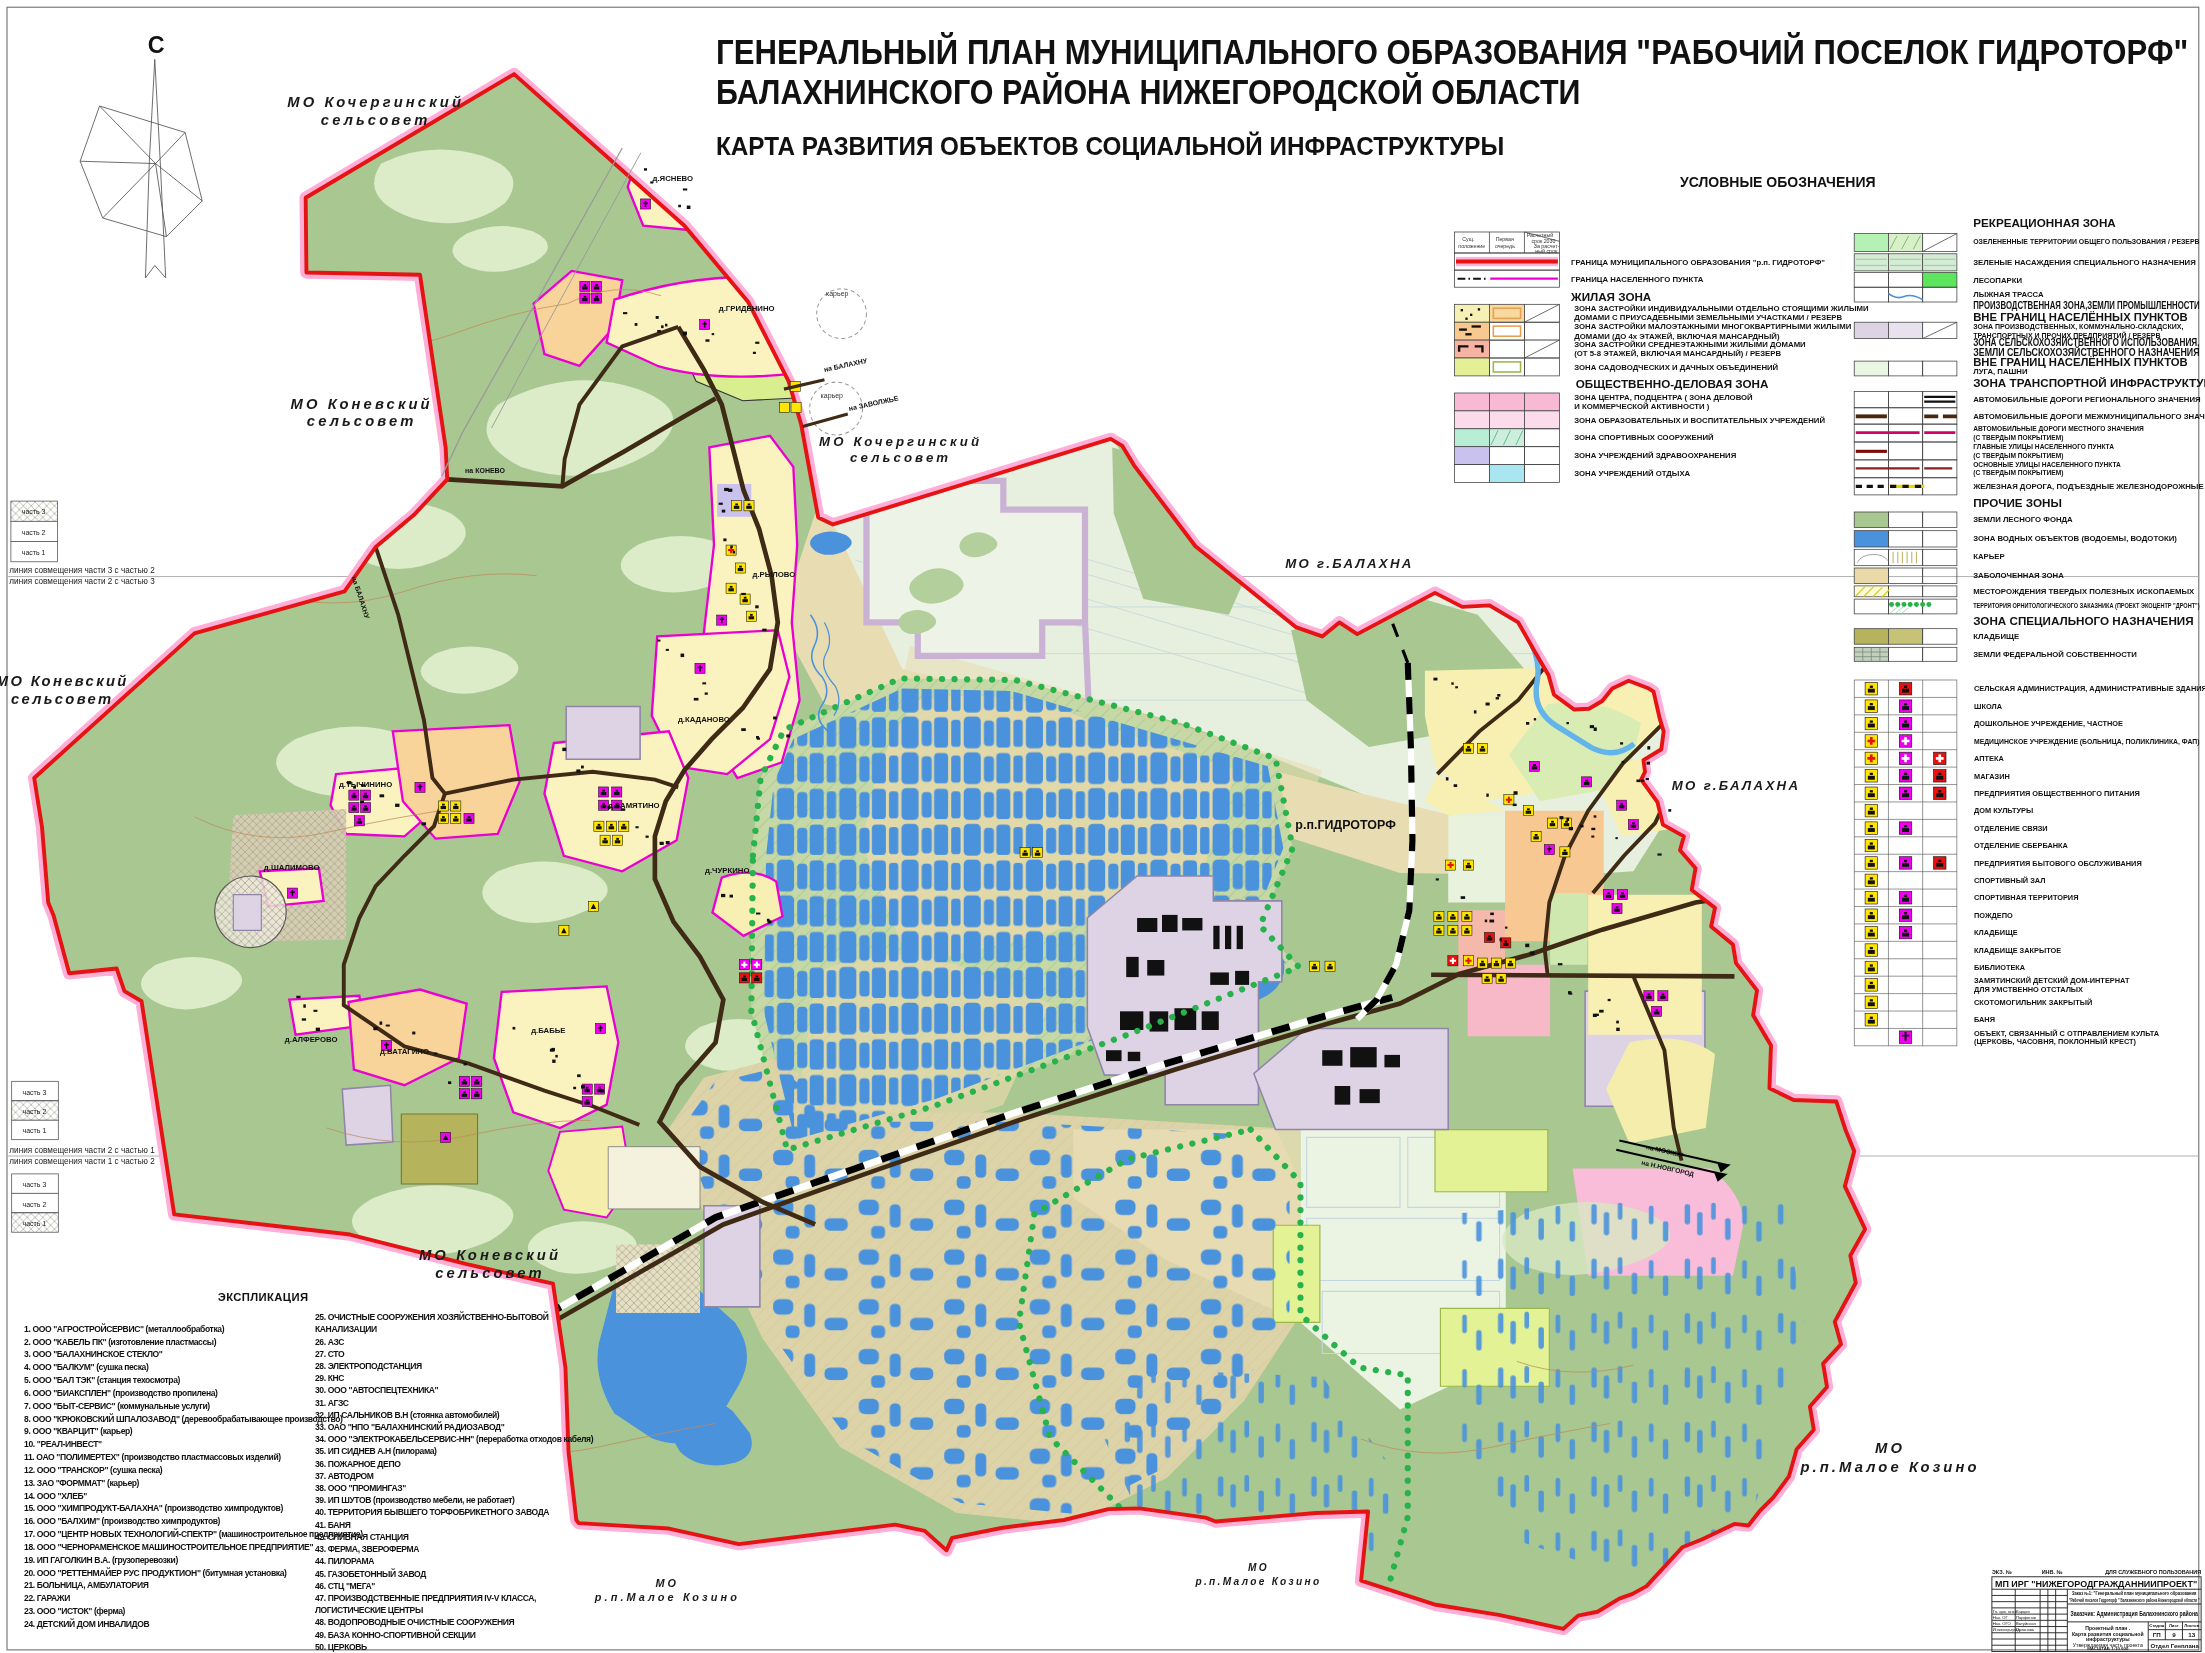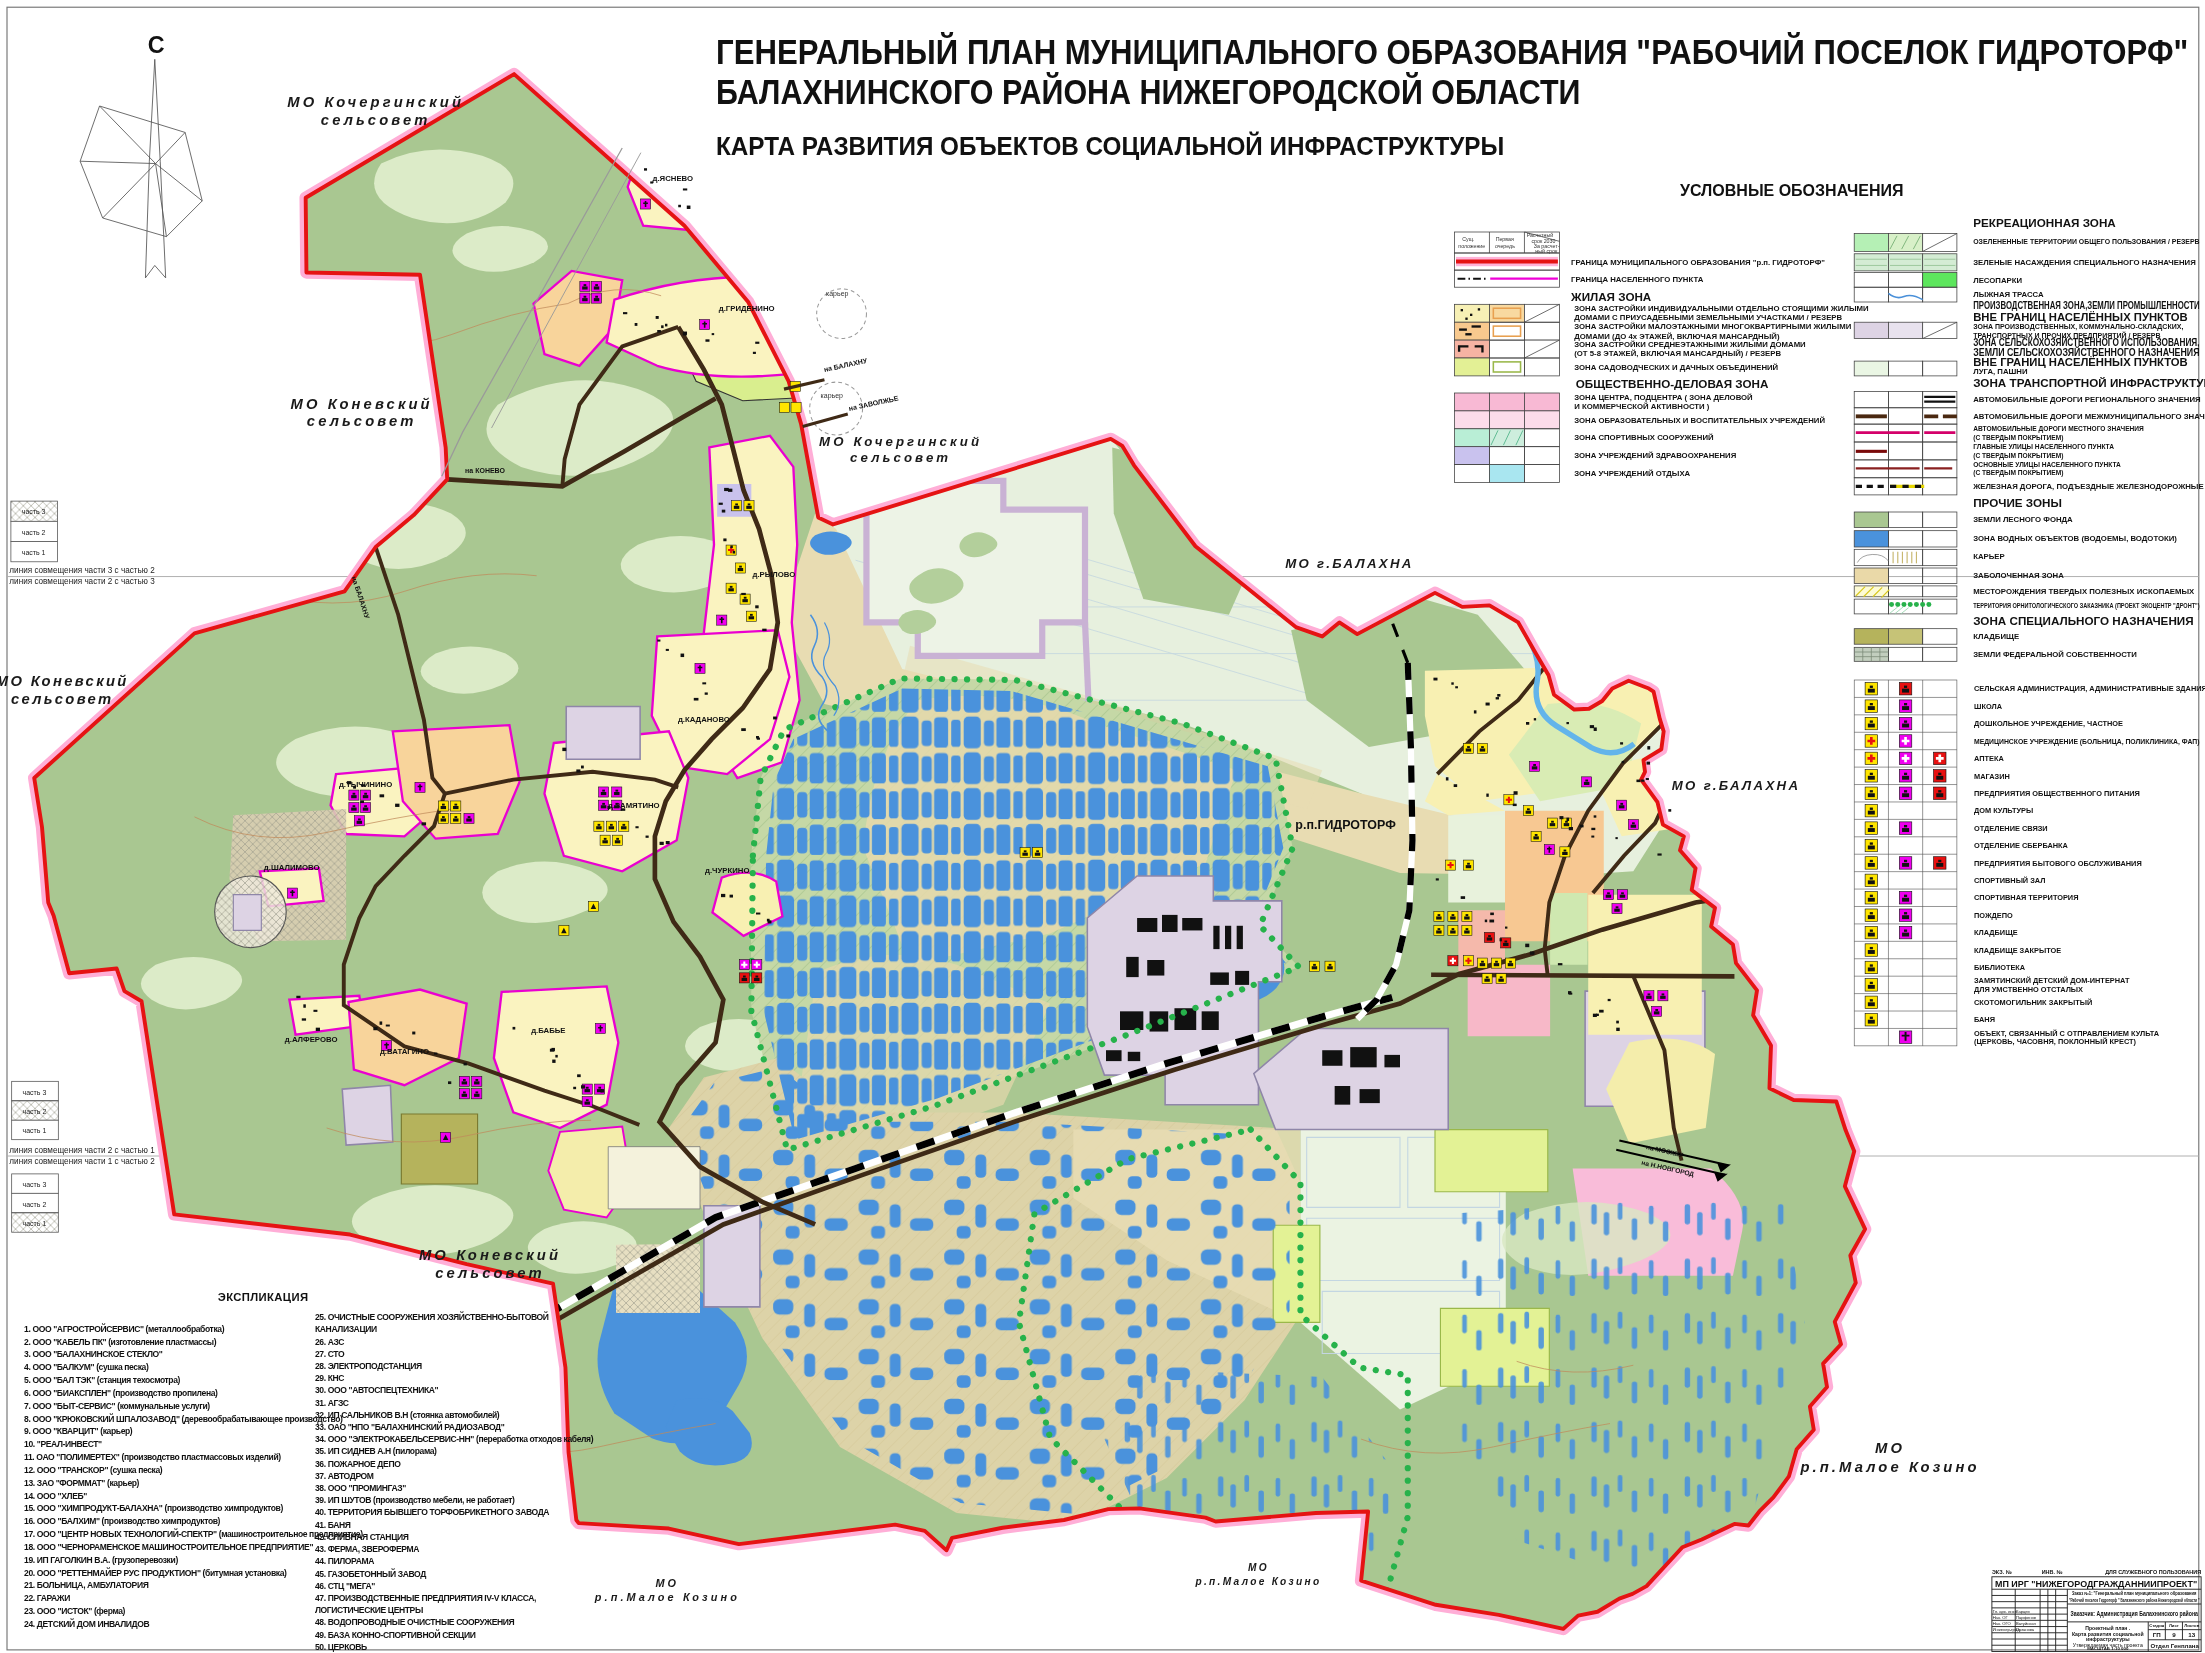--- a/index.html
+++ b/index.html
@@ -1277,15 +1277,15 @@
 </g>
 </g>
 </svg>
 
 <div class="t1" style="left:716px;top:32px;font-size:35px;transform:scaleX(0.89);transform-origin:left top;">ГЕНЕРАЛЬНЫЙ ПЛАН МУНИЦИПАЛЬНОГО ОБРАЗОВАНИЯ "РАБОЧИЙ ПОСЕЛОК ГИДРОТОРФ"</div>
 
 <div class="t1" style="left:716px;top:72px;font-size:35px;transform:scaleX(0.87);transform-origin:left top;">БАЛАХНИНСКОГО РАЙОНА НИЖЕГОРОДСКОЙ ОБЛАСТИ</div>
 
 <div class="t1" style="left:716px;top:131px;font-size:26.4px;transform:scaleX(0.92);transform-origin:left top;">КАРТА РАЗВИТИЯ ОБЪЕКТОВ СОЦИАЛЬНОЙ ИНФРАСТРУКТУРЫ</div>
 
-<div class="t1" style="left:1680px;top:182px;font-size:16px;">УСЛОВНЫЕ ОБОЗНАЧЕНИЯ</div>
+<div class="t1" style="left:1680px;top:174px;font-size:14px;">УСЛОВНЫЕ ОБОЗНАЧЕНИЯ</div>
 </div>
 
 
 </body></html>

